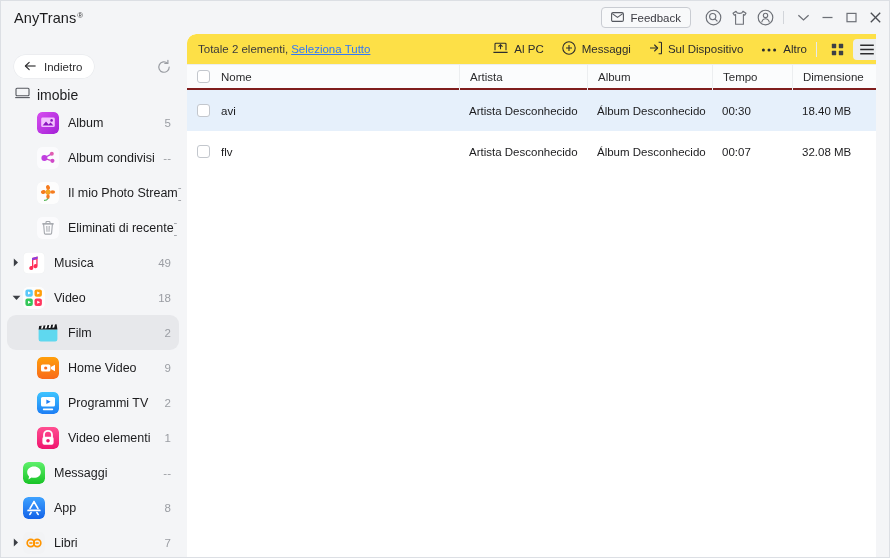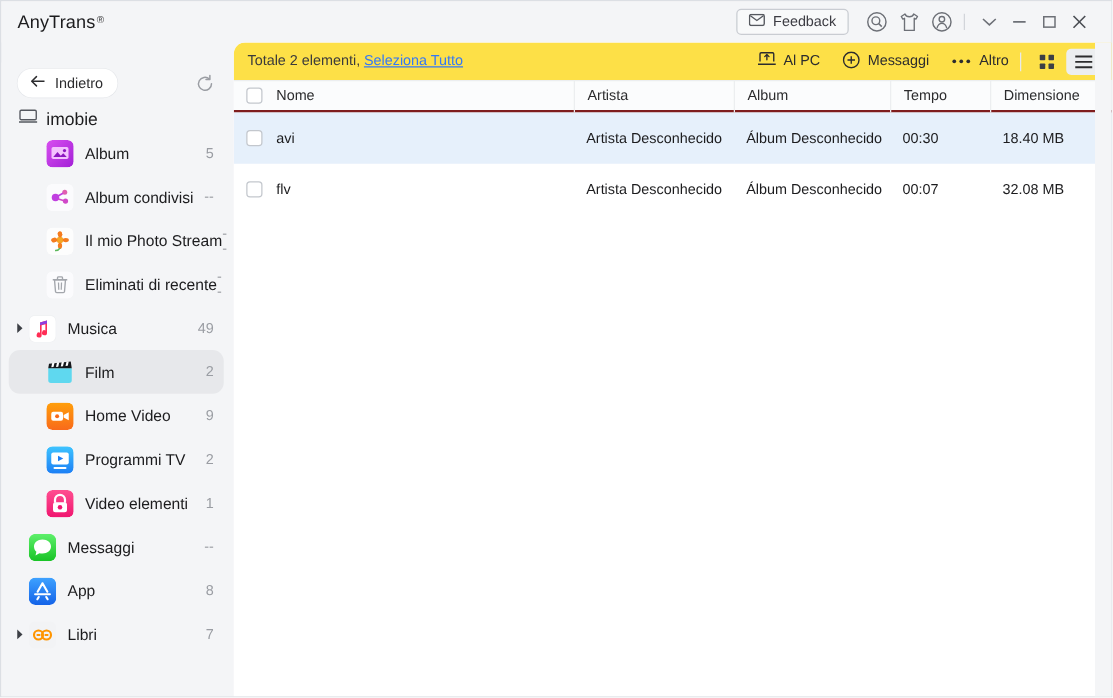--- a/index.html
+++ b/index.html
@@ -28,21 +28,21 @@
   .brand {
     margin-left: 13px;
     font-size: 14.5px;
     color: #1c1c1e;
     letter-spacing: 0.1px;
     display: flex; align-items: flex-start;
   }
   .brand .reg { font-size: 8px; margin-left: 1px; margin-top: 1px; color: #3a3a3c; }
 
   .title-right {
-    position: absolute; right: 16px; top: 0;
+    position: absolute; right: 4px; top: 0;
     height: 33px;
     display: flex; align-items: center; gap: 0;
   }
   .feedback-btn {
     display: flex; align-items: center; gap: 6px;
     height: 21px; padding: 0 9px;
     border: 1px solid #c9ccd2;
     border-radius: 4px;
     background: #f8f9fa;
     font-size: 11.5px; color: #3c3c43;
@@ -404,20 +404,42 @@
           <span class="nav-icon">
             <svg width="22" height="22" viewBox="0 0 22 22">
               <rect width="22" height="22" rx="5" fill="#ffffff" stroke="#eceef0"></rect>
               <path d="M14.6 4.4 L9 5.9 L9 14.1 A2 2 0 1 0 10.3 15.9 L10.3 8.2 L13.3 7.4 L13.3 12.3 A2 2 0 1 0 14.6 14.1 Z" fill="#ff2d55"></path>
               <path d="M14.6 4.4 L9 5.9 L9 8.2 L14.6 6.7 Z" fill="#8e3fe0"></path>
             </svg>
           </span>
           <span class="nav-label">Musica</span>
           <span class="nav-count">49</span>
         </div>
+        <div class="nav-item">
+          <span class="nav-caret">
+            <svg width="9" height="6" viewBox="0 0 9 6">
+              <path d="M0.6 0.8 L4.5 5 L8.4 0.8 Z" fill="#3c3f45"></path>
+            </svg>
+          </span>
+          <span class="nav-icon">
+            <svg width="22" height="22" viewBox="0 0 22 22">
+              <rect width="22" height="22" rx="5" fill="#fdfdfd"></rect>
+              <rect x="2.4" y="2.4" width="7.4" height="7.4" rx="2" fill="#5ac8fa"></rect>
+              <rect x="11.5" y="2.4" width="7.4" height="7.4" rx="2" fill="#ff9f0a"></rect>
+              <rect x="2.4" y="11.5" width="7.4" height="7.4" rx="2" fill="#34c759"></rect>
+              <rect x="11.5" y="11.5" width="7.4" height="7.4" rx="2" fill="#ff375f"></rect>
+              <path d="M5 4.6 L8 6.1 L5 7.6 Z" fill="#fff"></path>
+              <path d="M14.2 4.6 L17.2 6.1 L14.2 7.6 Z" fill="#fff"></path>
+              <path d="M5 13.7 L8 15.2 L5 16.7 Z" fill="#fff"></path>
+              <path d="M14.2 13.7 L17.2 15.2 L14.2 16.7 Z" fill="#fff"></path>
+            </svg>
+          </span>
+          <span class="nav-label">Video</span>
+          <span class="nav-count">18</span>
+        </div>
         <div class="nav-item selected indent">
           <span class="nav-caret"></span>
           <span class="nav-icon">
             <svg width="22" height="22" viewBox="0 0 22 22">
               <path d="M1.6 7.6 L20.4 7.6 L20.4 17.2 A2.2 2.2 0 0 1 18.2 19.4 L3.8 19.4 A2.2 2.2 0 0 1 1.6 17.2 Z" fill="#5fd8ef"></path>
               <path d="M2.2 4 L19.6 2.2 L20.4 7.6 L1.6 7.6 Z" fill="#16181c"></path>
               <g fill="#ffffff">
                 <path d="M4.8 3.4 L6.6 3.2 L5.8 6.6 L4 6.8 Z"></path>
                 <path d="M8.6 3 L10.4 2.8 L9.6 6.3 L7.8 6.5 Z"></path>
                 <path d="M12.4 2.6 L14.2 2.4 L13.4 5.9 L11.6 6.1 Z"></path>
@@ -562,20 +584,30 @@
         <span>
           <svg width="14" height="14" viewBox="0 0 14 14">
               <circle cx="7" cy="7" r="6.2" fill="none" stroke="#2c2c2e" stroke-width="1.1"></circle>
               <line x1="4" y1="7" x2="10" y2="7" stroke="#2c2c2e" stroke-width="1.1"></line>
               <line x1="7" y1="4" x2="7" y2="10" stroke="#2c2c2e" stroke-width="1.1"></line>
             </svg>
         </span>
         <span>Messaggi</span>
       </div>
 
+      <div class="tb-action">
+        <span>
+          <svg width="13" height="14" viewBox="0 0 13 14">
+              <path d="M9.6 1.2 L11.6 1.2 A0.9 0.9 0 0 1 12.5 2.1 L12.5 11.9 A0.9 0.9 0 0 1 11.6 12.8 L9.6 12.8" fill="none" stroke="#2c2c2e" stroke-width="1.1"></path>
+              <line x1="1" y1="7" x2="8.6" y2="7" stroke="#2c2c2e" stroke-width="1.1"></line>
+              <path d="M5.6 4 L8.6 7 L5.6 10" fill="none" stroke="#2c2c2e" stroke-width="1.1" stroke-linejoin="round" stroke-linecap="round"></path>
+            </svg>
+        </span>
+        <span>Sul Dispositivo</span>
+      </div>
 
       <div class="tb-action">
         <span>
           <svg width="16" height="6" viewBox="0 0 16 6">
               <circle cx="2.4" cy="3" r="1.5" fill="#2c2c2e"></circle>
               <circle cx="8" cy="3" r="1.5" fill="#2c2c2e"></circle>
               <circle cx="13.6" cy="3" r="1.5" fill="#2c2c2e"></circle>
             </svg>
         </span>
         <span>Altro</span>

